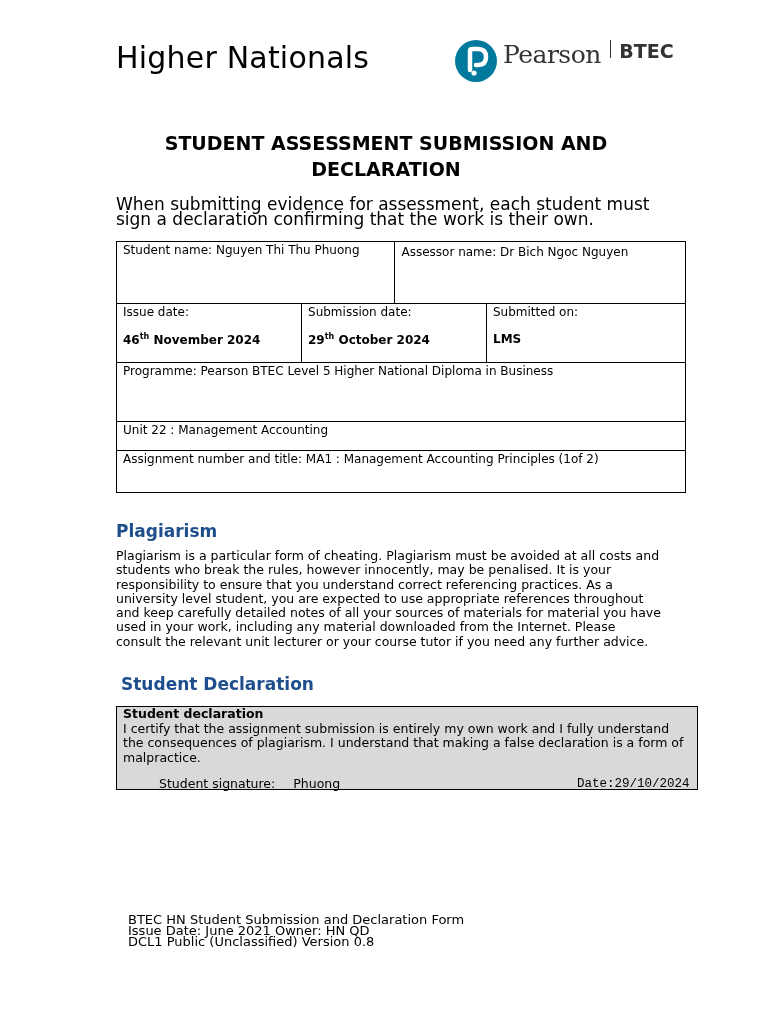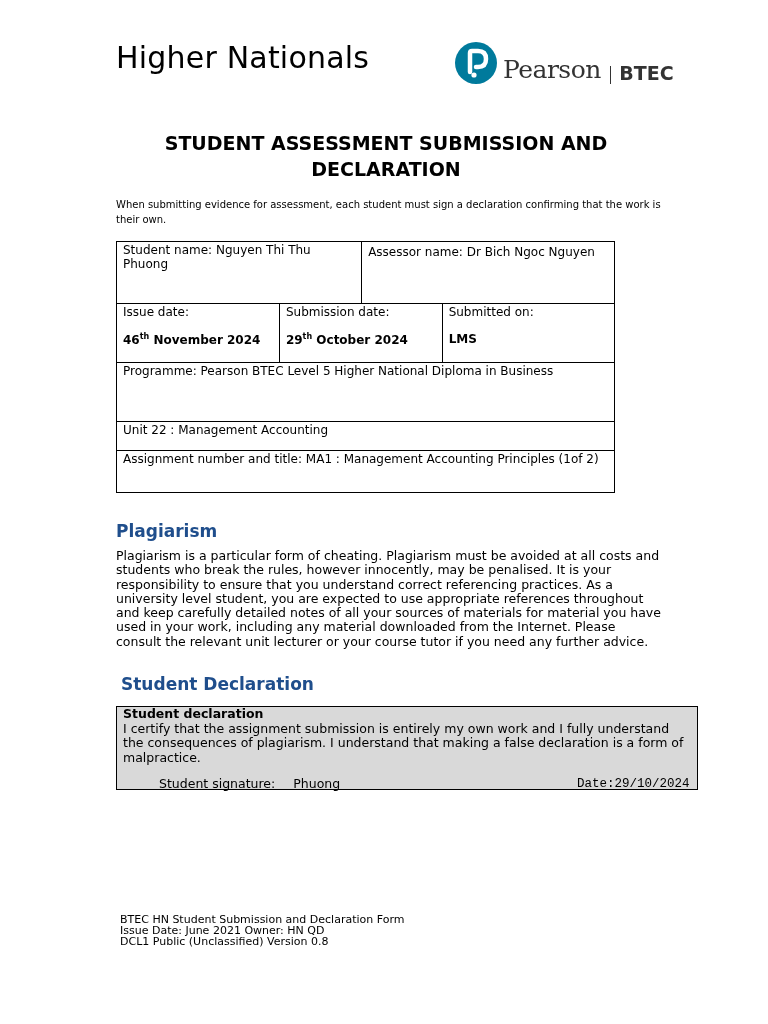--- a/index.html
+++ b/index.html
@@ -1,41 +1,41 @@
 <!DOCTYPE html>
 <html><head>
   <meta charset="utf-8">
   <style>
     html, body { margin: 0; padding: 0; background: #ffffff; }
     body { width: 768px; height: 1024px; position: relative; overflow: hidden;
       font-family: "DejaVu Sans", sans-serif; color: #000; }
     .abs { position: absolute; }
     .hn-title { left: 116px; top: 40px; font-size: 30px; font-weight: normal; letter-spacing: 0.2px; }
-    .logo { left: 455px; top: 40px; height: 44px; display: flex; align-items: flex-end; }
+    .logo { left: 455px; top: 40px; height: 44px; display: flex; align-items: flex-start; }
     .logo-circle { width: 42px; height: 42px; border-radius: 50%; background: #007a9c; display: inline-block; position: relative; }
     .logo-circle svg { position: absolute; left: 0; top: 0; }
     .logo-word { font-family: "DejaVu Serif", serif; font-size: 25px; color: #333; margin-left: 6px; letter-spacing: -0.5px; }
     .logo-sep { width: 1.5px; height: 18px; background: #333; margin: 0 8px 0 9px; }
     .logo-btec { font-family: "DejaVu Sans", sans-serif; font-size: 19px; font-weight: bold; color: #333; }
     .doc-title { left: 116px; width: 540px; top: 130px; text-align: center; font-weight: bold; font-size: 19px; line-height: 26px; }
-    .intro { left: 116px; top: 197px; width: 560px; font-size: 10px; line-height: 15px; }
-    table.info { position: absolute; left: 116px; top: 241px; width: 499px; border-collapse: collapse; font-size: 12px; }
+    .intro { left: 116px; top: 197px; width: 560px; font-size: 17px; line-height: 15px; }
+    table.info { position: absolute; left: 116px; top: 241px; width: 570px; border-collapse: collapse; font-size: 12px; }
     table.info td { border: 1px solid #000; vertical-align: top; padding: 0 6px; }
     .lbl { display: block; padding-top: 1px; }
     .bold { font-weight: bold; }
     sup { font-size: 8px; }
     .h2 { font-weight: bold; font-size: 17px; color: #1f4e8c; }
     .plag-h { left: 116px; top: 521px; }
     .plag-p { left: 116px; top: 549px; width: 545px; font-size: 12.5px; line-height: 14.3px; }
     .decl-h { left: 121px; top: 674px; }
     .decl-box { left: 116px; top: 706px; width: 568px; height: 82px; border: 1.5px solid #000; background: #d9d9d9; padding: 0 6px; font-size: 12.5px; line-height: 14.5px; }
     .decl-title { font-weight: bold; }
     .sig-row { position: absolute; left: 6px; top: 70px; width: 560px; margin-left: 36px; }
     .sig-date { position: absolute; left: 418px; top: 0; white-space: nowrap; font-family: Liberation Mono, monospace; }
-    .footer { left: 120px; top: 914px; font-size: 11px; line-height: 11px; }
+    .footer { left: 128px; top: 914px; font-size: 13px; line-height: 11px; }
   </style>
 </head>
 <body>
 
 <div class="abs hn-title">Higher Nationals</div>
 
 <div class="abs logo">
   <span class="logo-circle">
     <svg width="42" height="42" viewBox="0 0 42 42">
       <path d="M15 30 L15 11 Q15 9 17 9 L23 9 Q31 9 31 17 Q31 25 23 25 L21 25" fill="none" stroke="#fff" stroke-width="4.5" stroke-linecap="round"></path>

